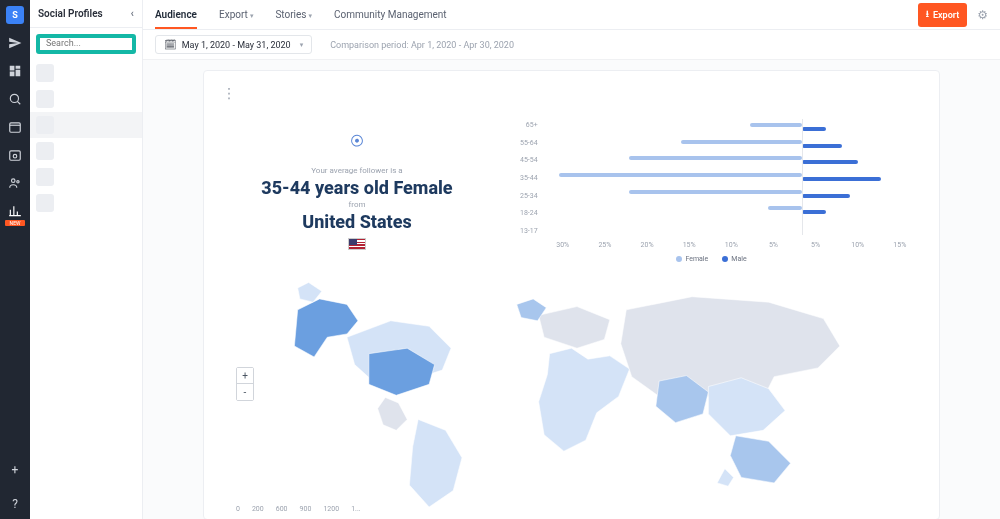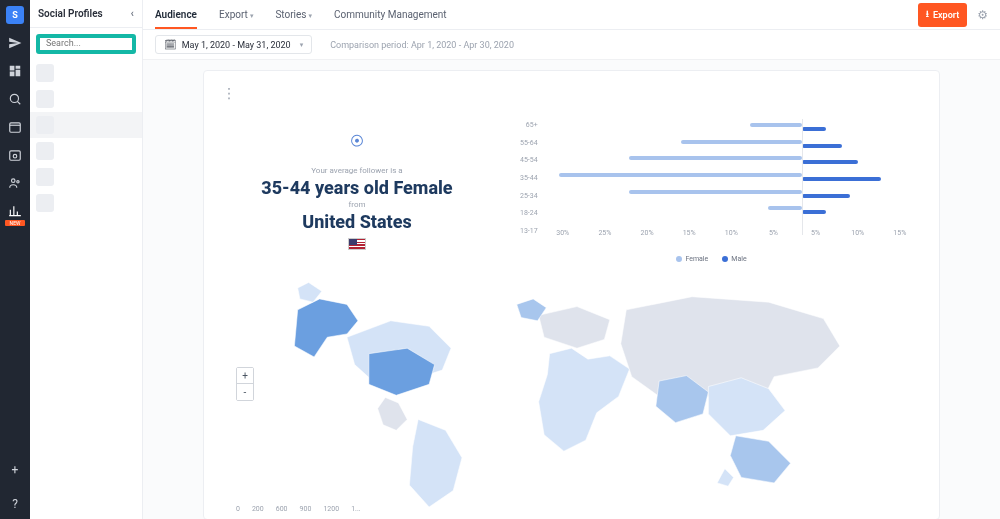--- a/index.html
+++ b/index.html
@@ -61,21 +61,21 @@
 .chart { position:relative; height:130px; display:flex; }
 .ylabels { display:flex; flex-direction:column; justify-content:space-between; padding:2px 4px 14px 0; }
 .ylabels span { font-size:7px; color:#9ca3af; text-align:right;margin-left:18px; }
 .plot { flex:1; position:relative; }
 .axis-line { position:absolute; top:0; bottom:14px; width:1px; background:#e5e7eb; }
 .bars { position:absolute; top:0; bottom:14px; left:0; right:0; display:flex; flex-direction:column; justify-content:space-around; }
 .bar-row { height:10px; position:relative; }
 .bar { position:absolute; height:4px; top:1px; border-radius:2px; }
 .bar.f { background:#a8c3ed; }
 .bar.m { background:#3b6fd6; top:5px; }
-.xlabels { position:absolute; bottom:12px; left:0; right:0; display:flex; font-size:7px; color:#9ca3af; }
+.xlabels { position:absolute; bottom:0; left:0; right:0; display:flex; font-size:7px; color:#9ca3af; }
 .xlabels span { flex:1; text-align:center; }
 .legend { display:flex; justify-content:center; gap:14px; margin-top:6px; font-size:7px; color:#6b7280; }
 .legend .dot { display:inline-block; width:6px; height:6px; border-radius:50%; margin-right:3px; vertical-align:middle; }
 
 .maprow { margin-top:14px; position:relative; }
 .map-svg { width:100%; height:230px; }
 .map-svg path { fill:#dfe3ec; stroke:#fff; stroke-width:0.5; }
 .map-svg path.l1 { fill:#d4e3f7; }
 .map-svg path.l2 { fill:#a8c6ed; }
 .map-svg path.l3 { fill:#6b9fe0; }

